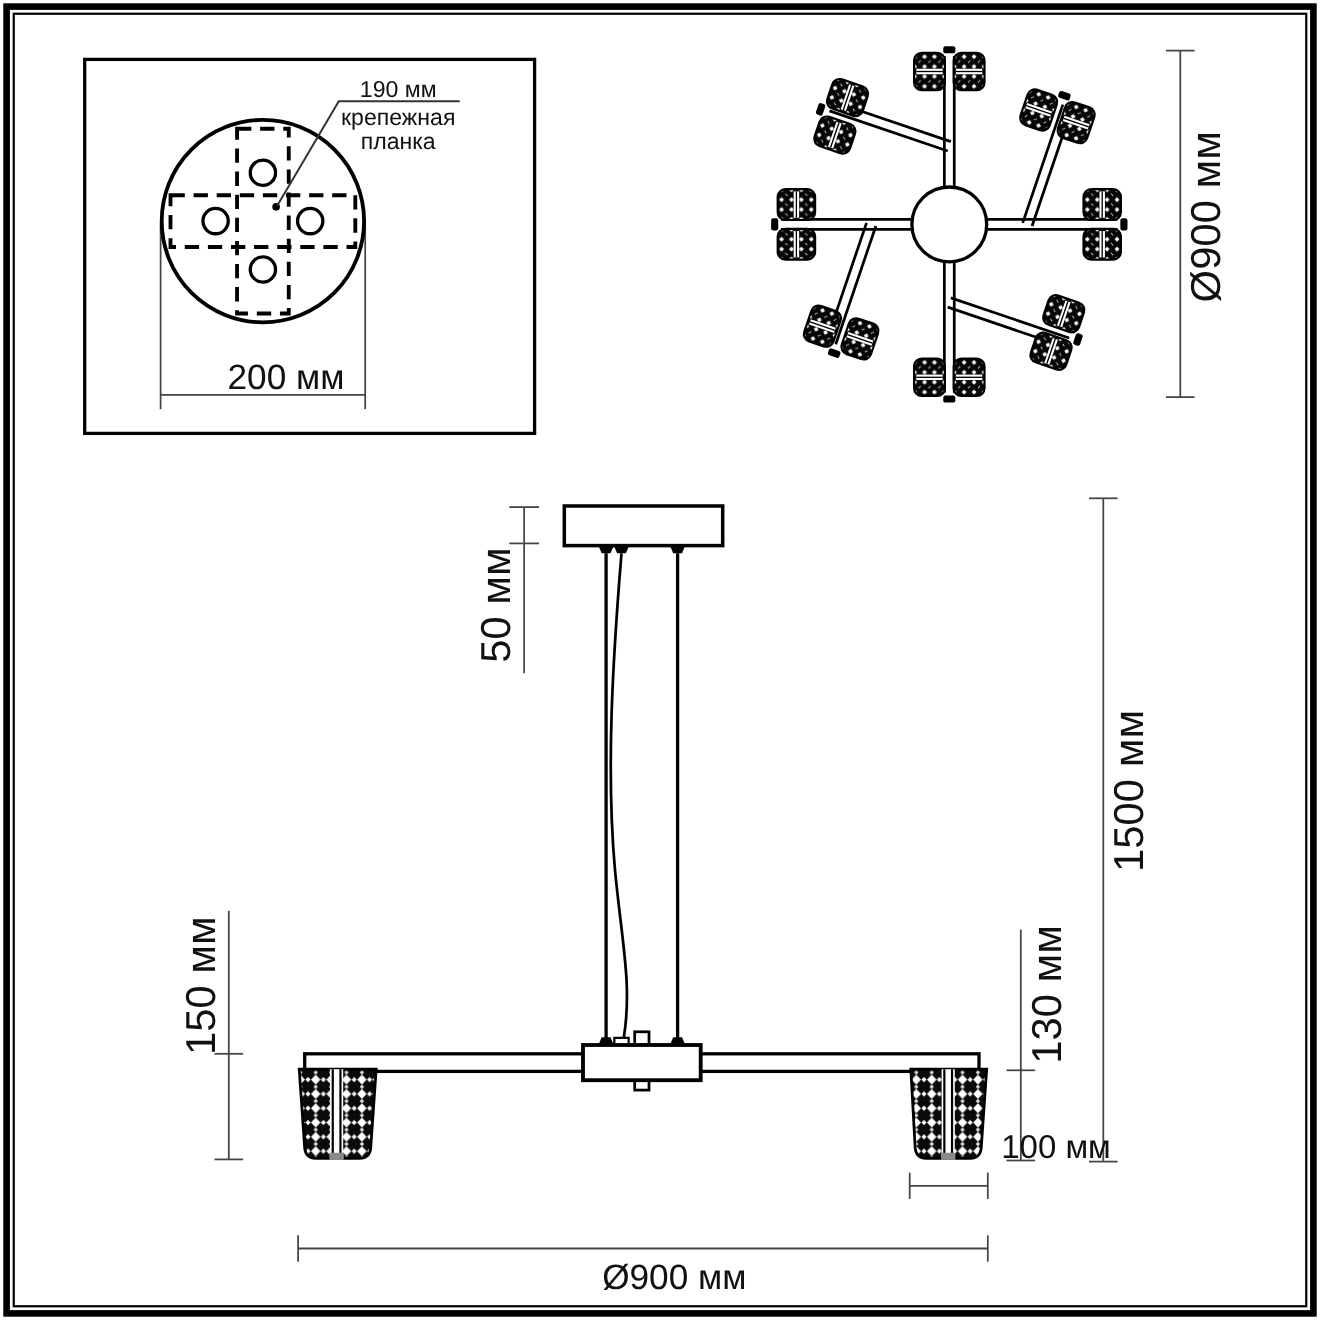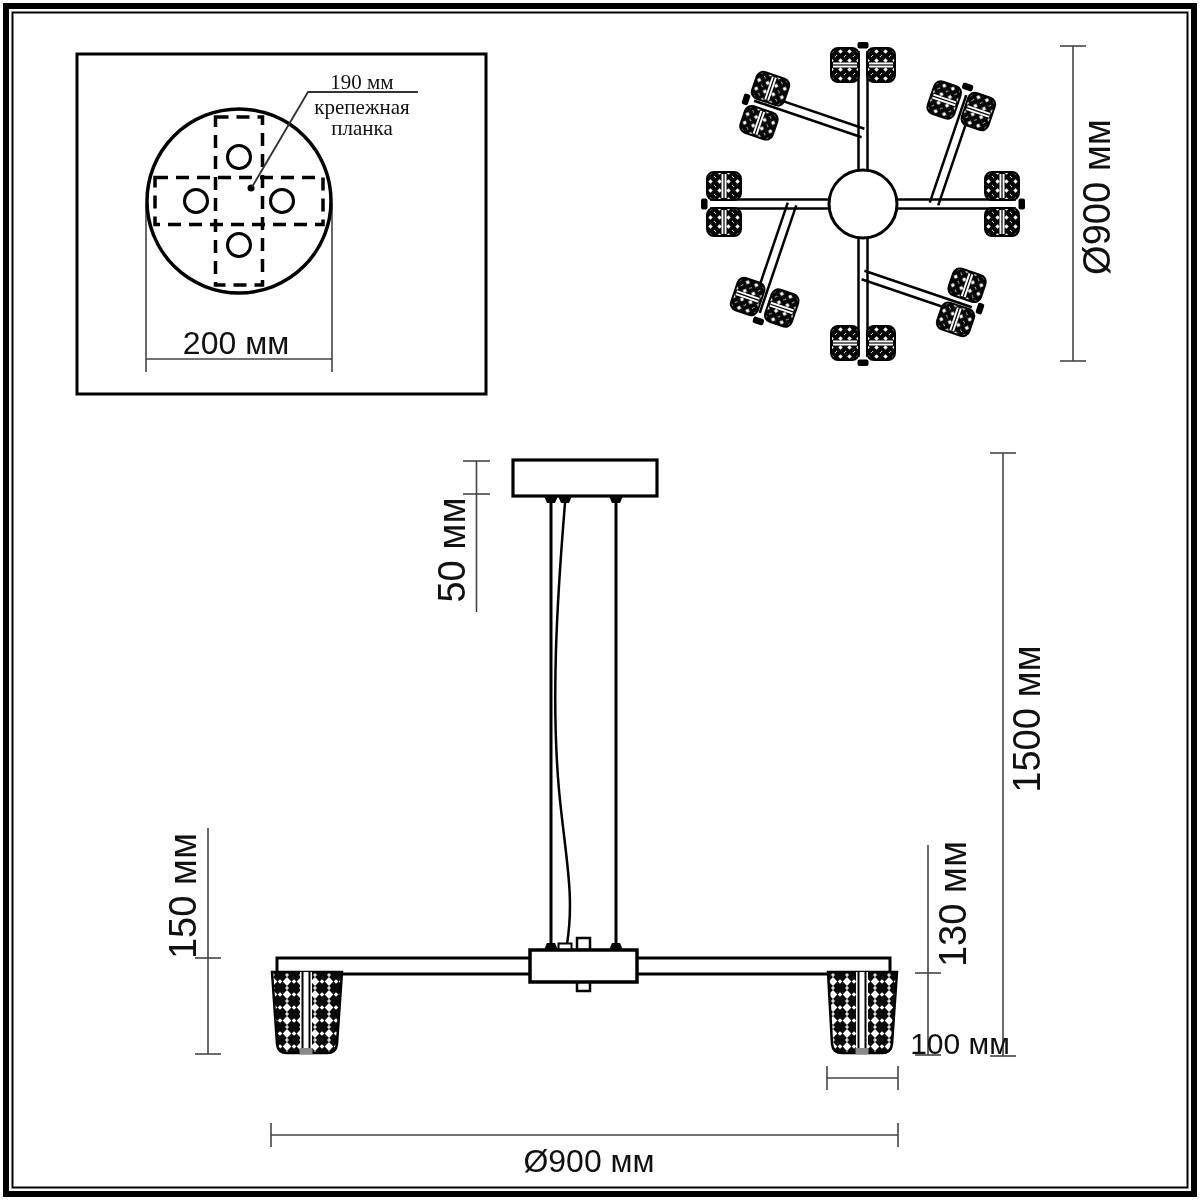--- a/index.html
+++ b/index.html
@@ -2,23 +2,23 @@
 <html><head>
 <meta charset="utf-8">
 <style>
   html,body{margin:0;padding:0;background:#fff;}
   .page{position:relative;width:1200px;height:1200px;background:#fff;overflow:hidden;
         font-family:"Liberation Sans", sans-serif;}
   .page svg{position:absolute;left:0;top:0;}
   .lbl{position:absolute;display:flex;align-items:center;justify-content:center;
        color:#111;white-space:nowrap;}
   .dim{font-size:30px;}
-  .dimBig{font-size:32px;}
+  .dimBig{font-size:32px;margin-left:24px;}
   .rot{transform:rotate(-90deg);font-size:38px;}
-  .small{font-size:21px;font-family:Liberation Serif, serif;}
+  .small{font-size:21px;}
   .bracket{flex-direction:column;line-height:21px;text-align:center;}
 </style>
 </head>
 <body>
 
 <div class="page">
 
 <svg width="1200" height="1200" viewBox="0 0 1200 1200">
   <defs>
     <pattern id="pCrys" width="9" height="9" patternUnits="userSpaceOnUse">

